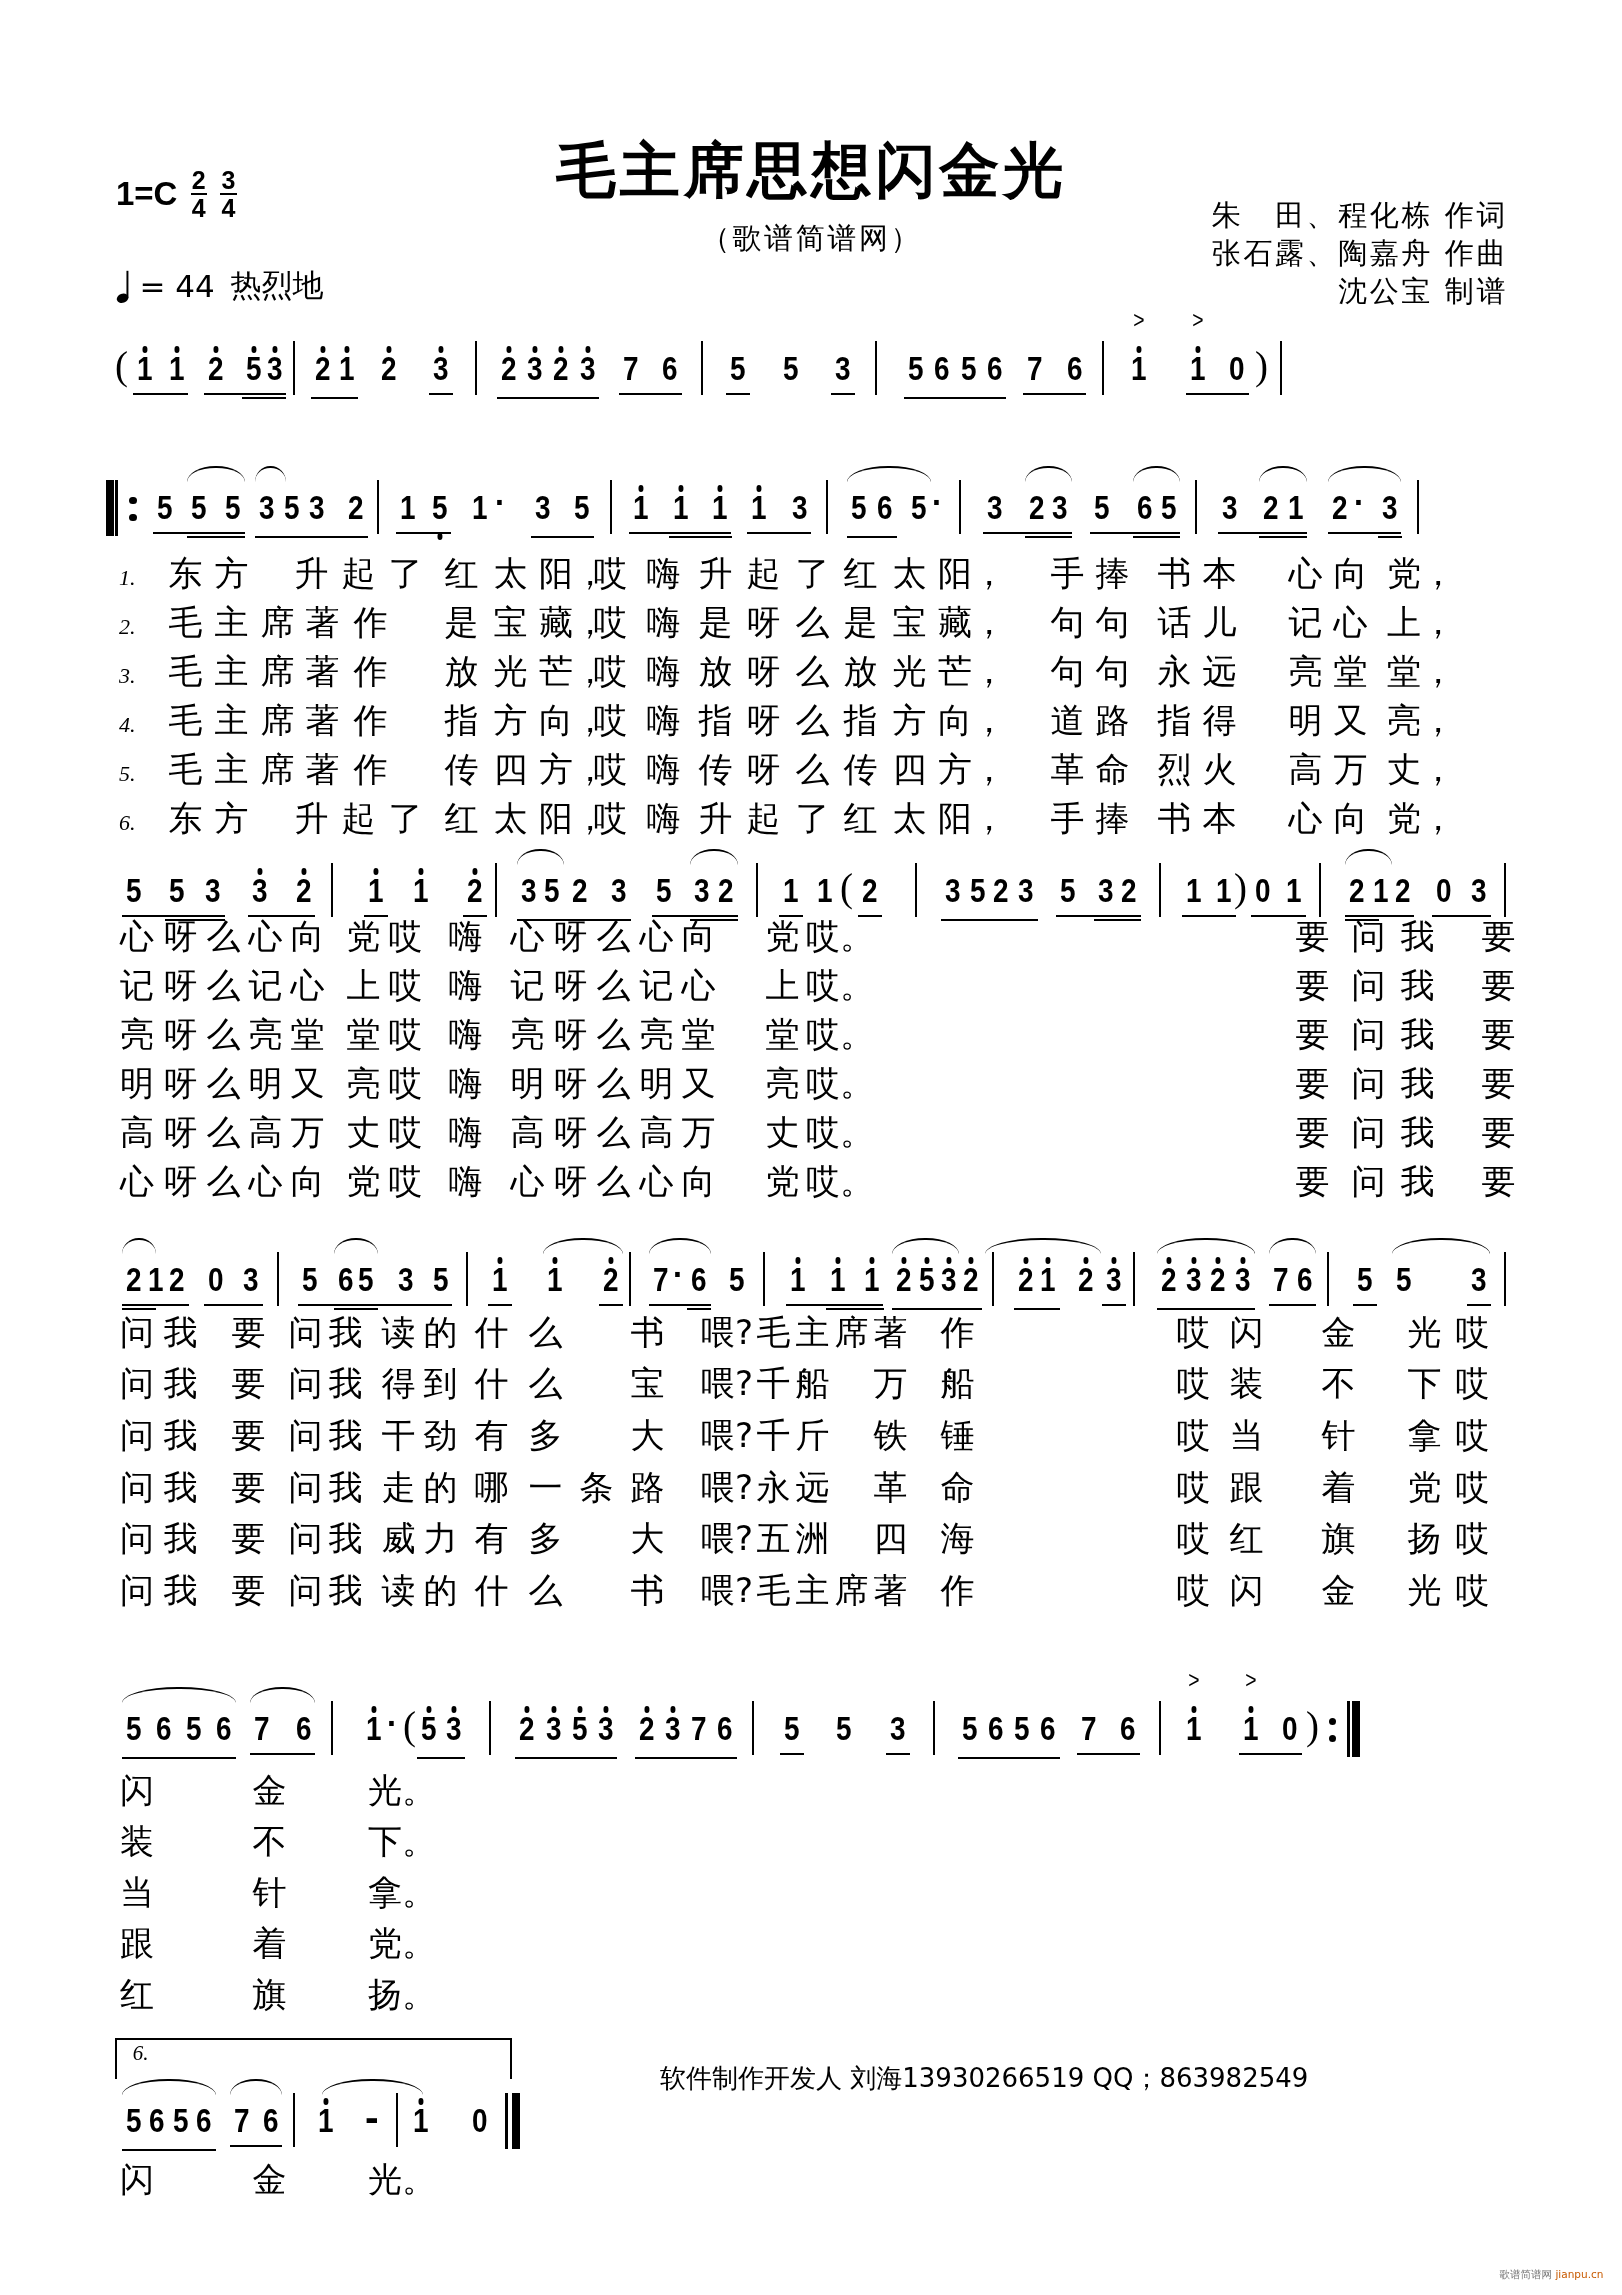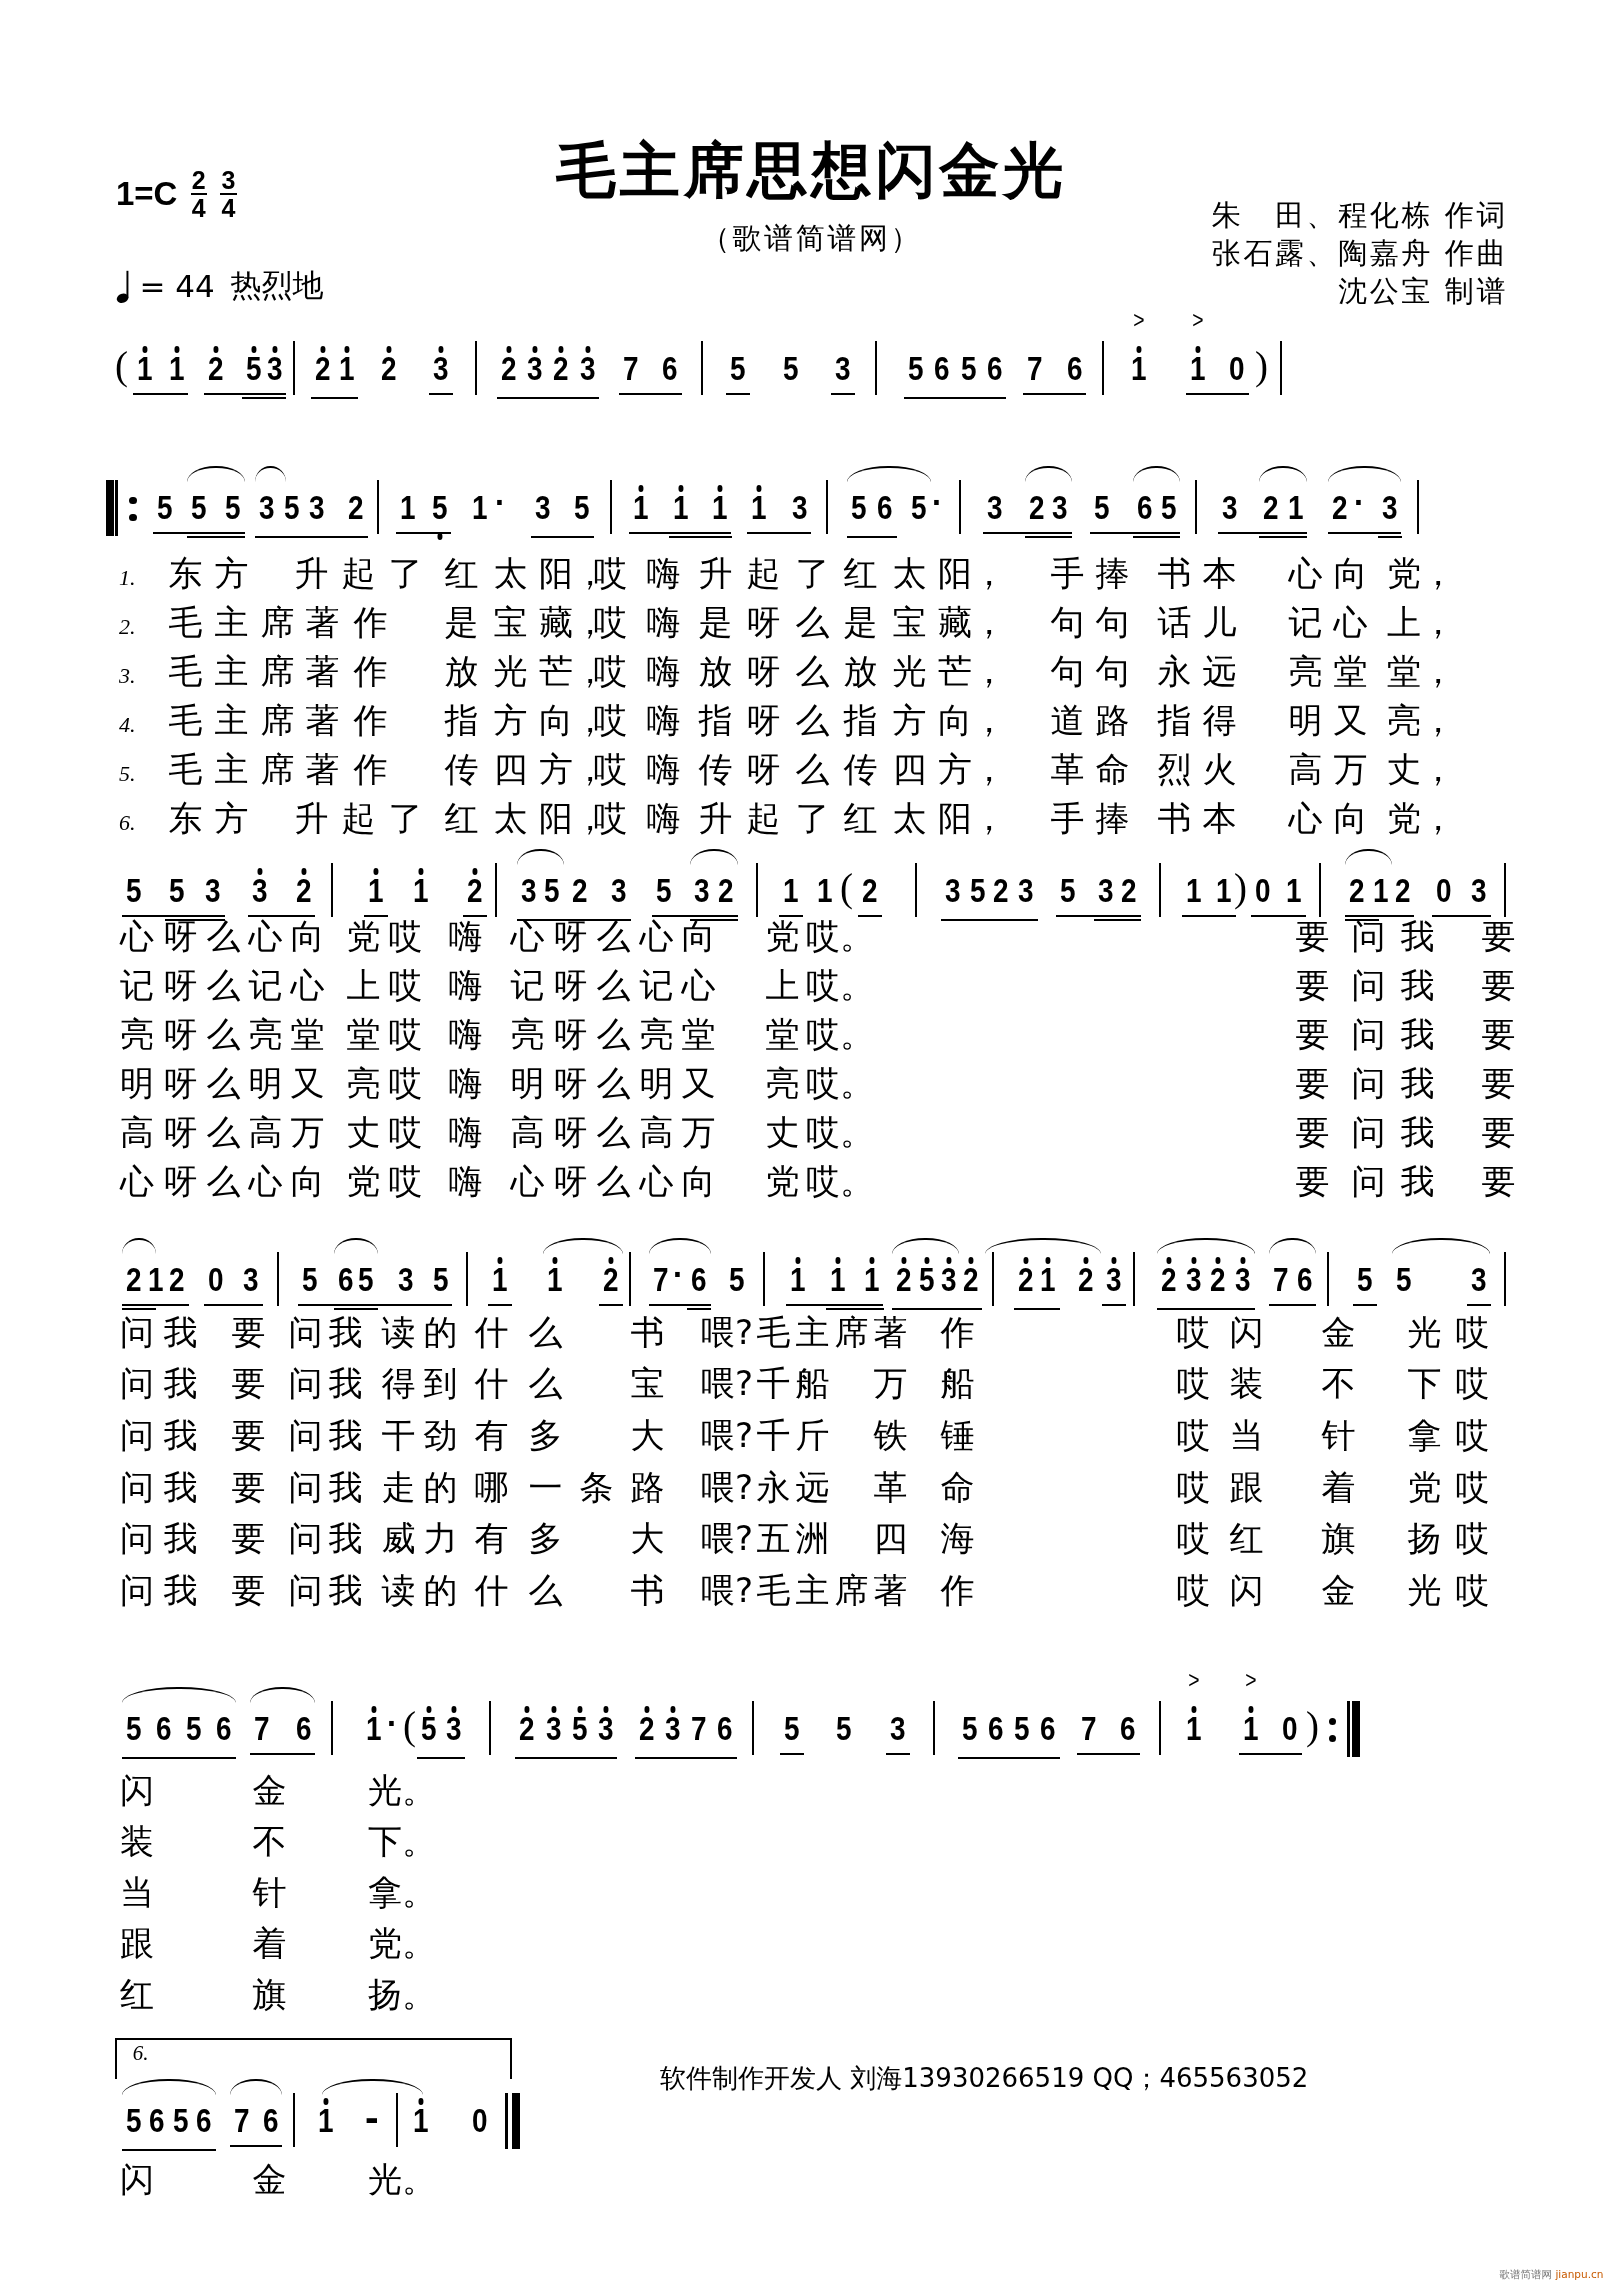--- a/index.html
+++ b/index.html
@@ -861,19 +861,19 @@
       <span class="ch" style="left: 253px;">扬。</span>
     </div>
     <div class="lyr" style="top: 2156px;">
       <span class="ch" style="left: 2.6px;">闪</span>
       <span class="ch" style="left: 135px;">金</span>
       <span class="ch" style="left: 253px;">光。</span>
     </div>
   </div>
 
 <div class="abs footer">
-  <div>软件制作开发人 刘海13930266519 QQ；465563052</div>
+  <div>软件制作开发人 刘海13930266519 QQ；863982549</div>
 </div>
 <div class="abs wm">
   <span>歌谱简谱网</span>
   <span class="u">jianpu.cn</span>
 </div>
 
 
 </body></html>

